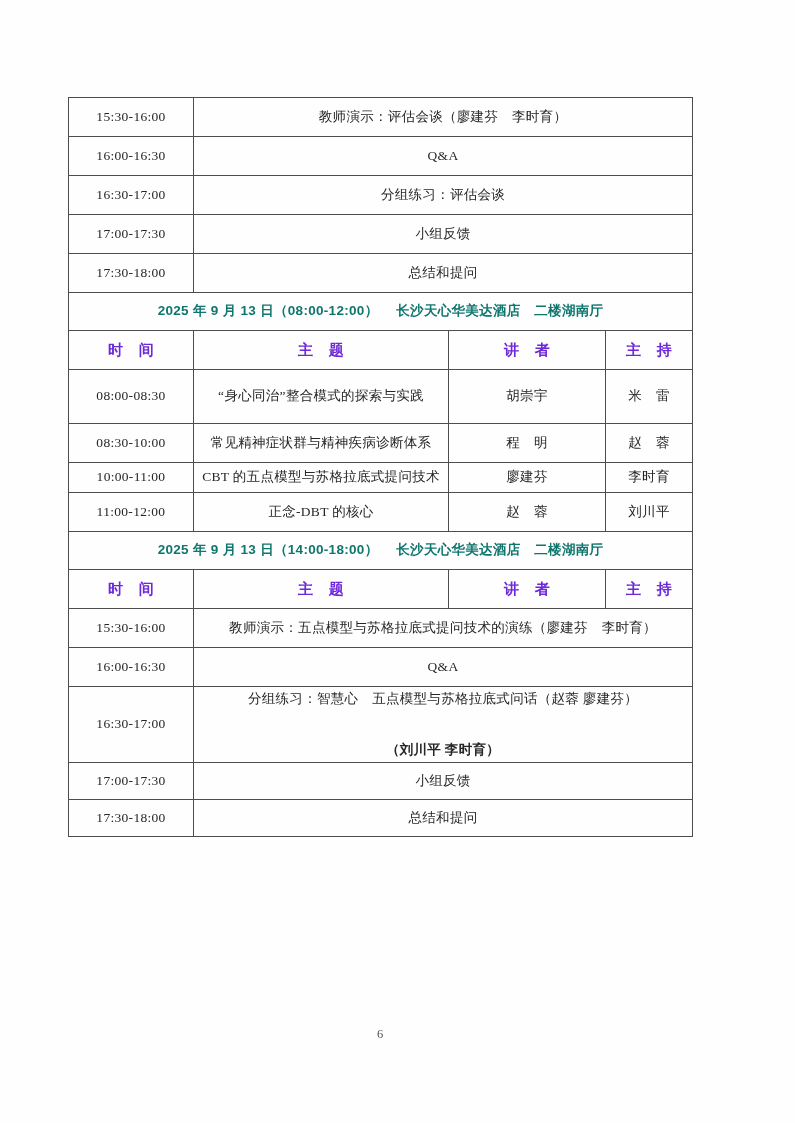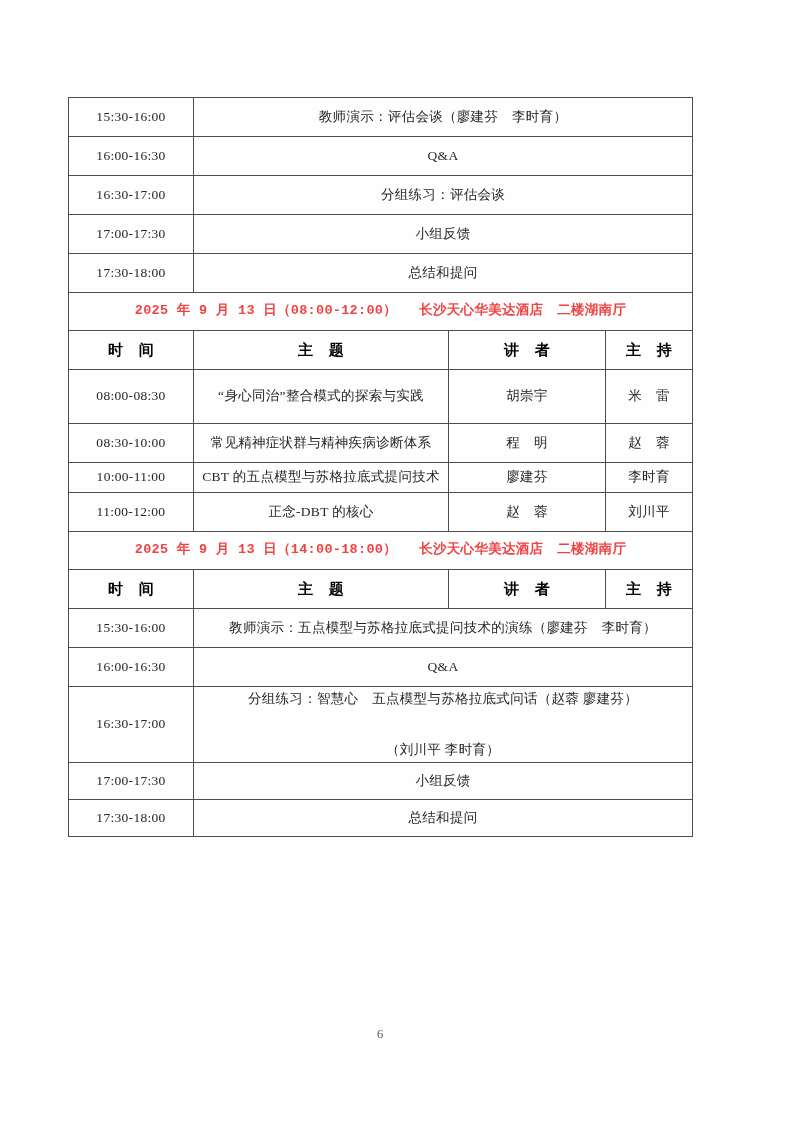--- a/index.html
+++ b/index.html
@@ -28,38 +28,39 @@
     border: 1px solid #4d4d4d;
     text-align: center;
     vertical-align: middle;
     padding: 2px 4px;
     font-size: 13.5px;
     letter-spacing: 0.3px;
     line-height: 1.35;
     overflow: hidden;
   }
   td.session-title-cell {
-    font-family: Liberation Mono, monospace;
+    font-family: Liberation Sans, sans-serif;
     font-weight: bold;
     font-size: 16px;
-    color: #ef4444;
+    color: #0f766e;
     letter-spacing: 0.2px;
   }
   tr.col-header-row td {
     font-family: "Liberation Sans", "DejaVu Sans", sans-serif;
     font-weight: bold;
     font-size: 15px;
-    color: #000000;
+    color: #6d28d9;
   }
   td.time-cell {
     font-size: 13.5px;
     letter-spacing: 0.4px;
   }
   .topic-line2 {
     margin-top: 32px;
+    font-weight: bold;
   }
   .page-number {
     position: absolute;
     left: 68px;
     top: 1027px;
     width: 624px;
     text-align: center;
     font-size: 12.5px;
     color: #555555;
     font-family: "Liberation Serif", "DejaVu Serif", serif;

